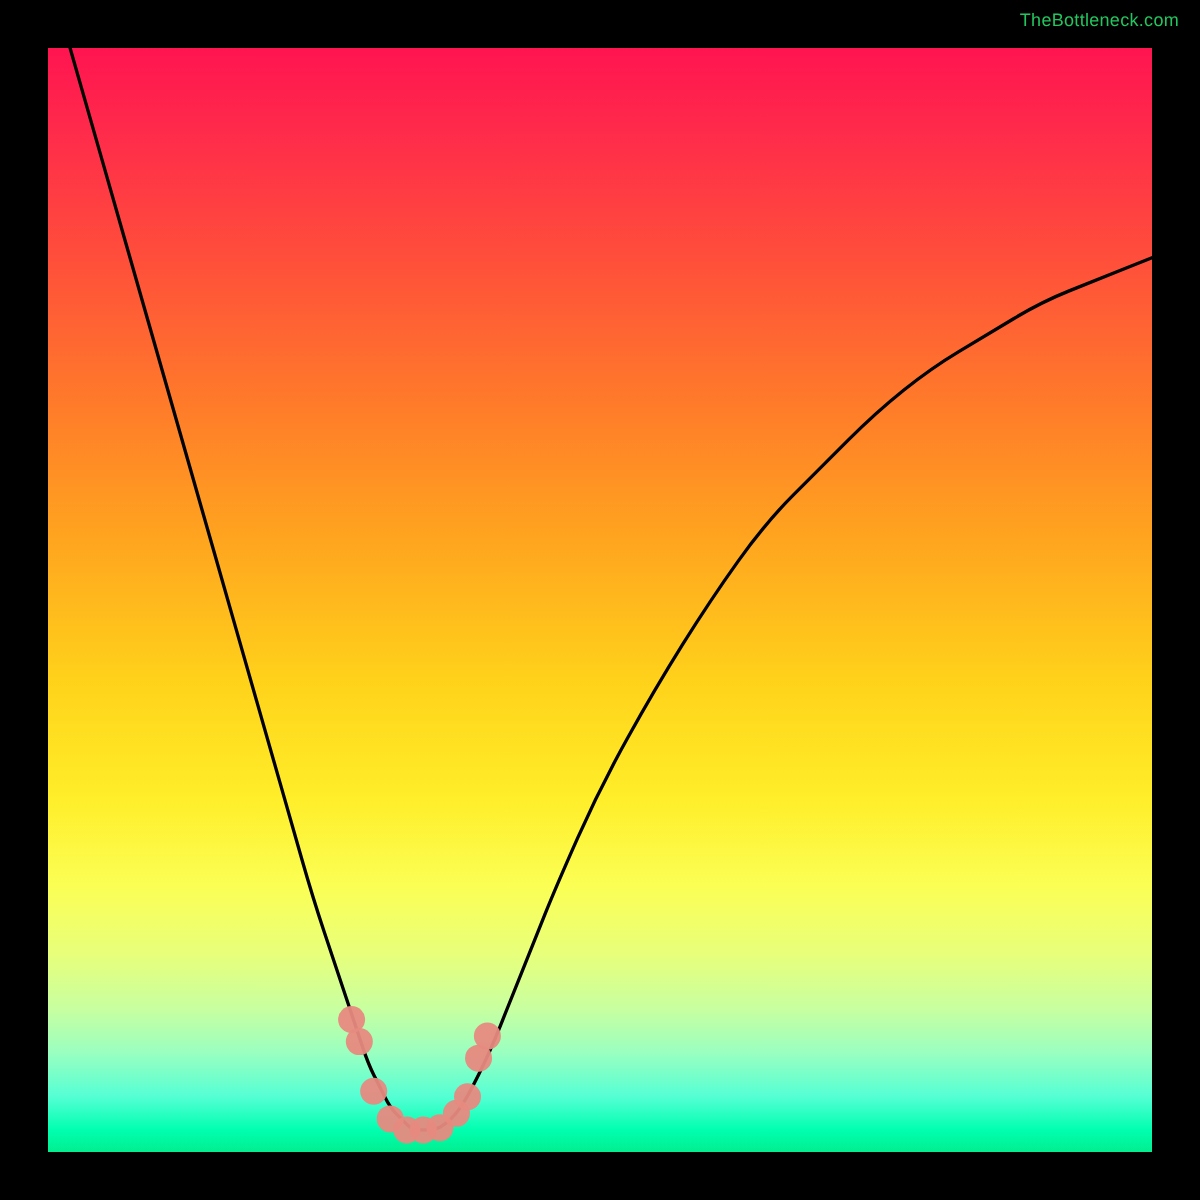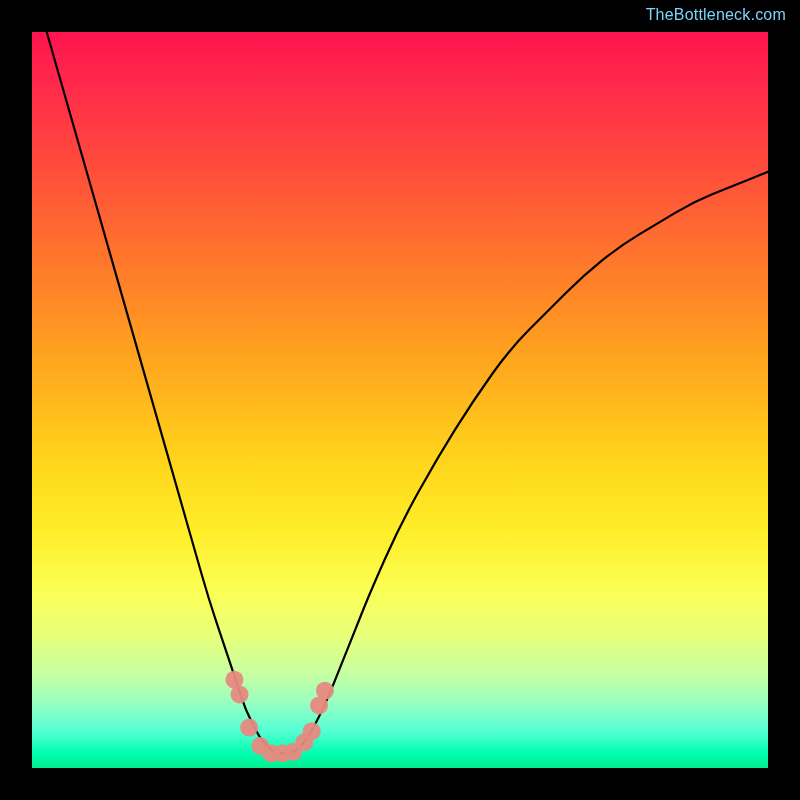--- a/index.html
+++ b/index.html
@@ -41,22 +41,22 @@
       #54ffd4 95%,
       #00ffb0 98%,
       #02ee8f 100%
     );
   }
   .watermark {
     position: absolute;
     top: 6px;
     right: 14px;
     font-family: Arial, Helvetica, sans-serif;
-    font-size: 16px;
-    color: #7dd3fc;
+    font-size: 12px;
+    color: #22c55e;
     letter-spacing: 0.2px;
     user-select: none;
   }
   svg.curve {
     position: absolute;
     top: 0;
     left: 0;
     width: 736px;
     height: 736px;
     overflow: visible;

